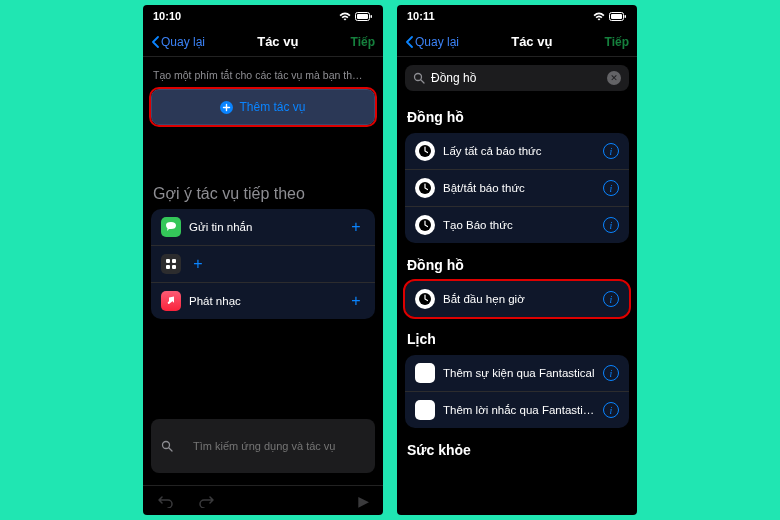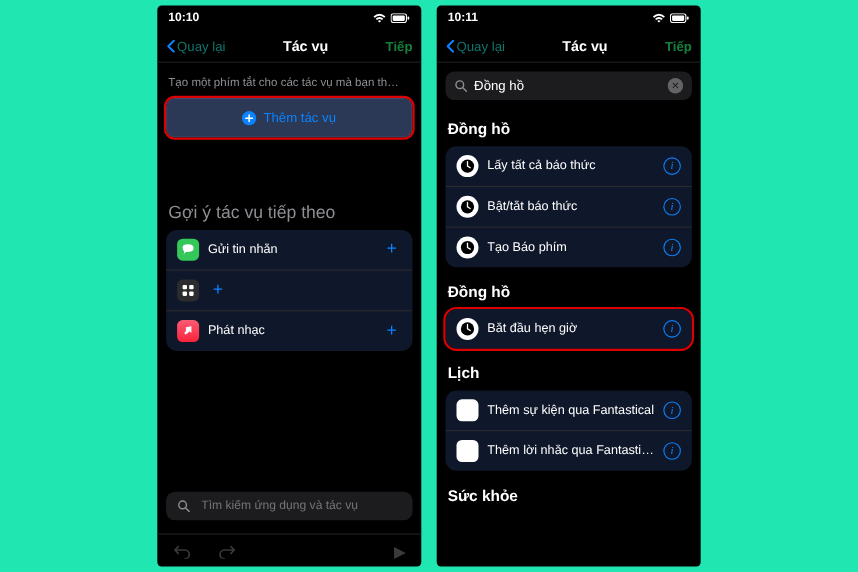--- a/index.html
+++ b/index.html
@@ -36,21 +36,21 @@
   .nav-bar {
     height: 30px;
     display: flex;
     align-items: center;
     justify-content: space-between;
     padding: 0 8px;
     font-size: 12px;
     border-bottom: 0.5px solid #222;
   }
   .nav-back {
-    color: #0f766e;
+    color: #3b82f6;
     display: flex;
     align-items: center;
     gap: 2px;
     font-size: 12px;
   }
   .nav-title { font-weight: 600; font-size: 13px; }
   .nav-next { color: #15803d; font-weight: 600; font-size: 12px; }
   .content { flex: 1; overflow: hidden; padding: 8px; display: flex; flex-direction: column; }
   .hint-text { color: #8e8e93; font-size: 10.5px; margin: 4px 2px 8px; white-space: nowrap; overflow: hidden; text-overflow: ellipsis; }
   .add-action-btn {
@@ -111,24 +111,24 @@
     text-align: center;
   }
   .info-circle {
     width: 16px; height: 16px; border: 1.3px solid #0a84ff; border-radius: 50%;
     display:flex; align-items:center; justify-content:center;
     color:#0a84ff; font-size:10px; font-style:italic; font-family:Georgia,serif;
   }
   .search-bar {
     background: #1c1c1e;
     border-radius: 8px;
-    padding: 7px 10px;
-    display: flex;
-    align-items: center;
-    gap: 10px;
+    padding: 21px 10px;
+    display: flex;
+    align-items: center;
+    gap: 20px;
     margin-top: auto;
     margin-bottom: 4px;
   }
   .search-bar input {
     background: transparent;
     border: none;
     outline: none;
     color: #8e8e93;
     font-size: 11px;
     flex: 1;
@@ -310,21 +310,21 @@
         <span class="row-label">Bật/tắt báo thức</span>
         <div class="info-circle">i</div>
       </div>
       <div class="action-row">
         <div class="row-icon round">
             <svg viewBox="0 0 14 14">
               <circle cx="7" cy="7" r="6" fill="#000"></circle>
               <path d="M7 3 V7 L9.5 8.5" stroke="#fff" stroke-width="1.2" stroke-linecap="round"></path>
             </svg>
           </div>
-        <span class="row-label">Tạo Báo phím</span>
+        <span class="row-label">Tạo Báo thức</span>
         <div class="info-circle">i</div>
       </div>
     </div>
 
     <div class="section-title">Đồng hồ</div>
     <div class="action-group highlight-red">
       <div class="action-row">
         <div class="row-icon round">
             <svg viewBox="0 0 14 14">
               <circle cx="7" cy="7" r="6" fill="#000"></circle>

